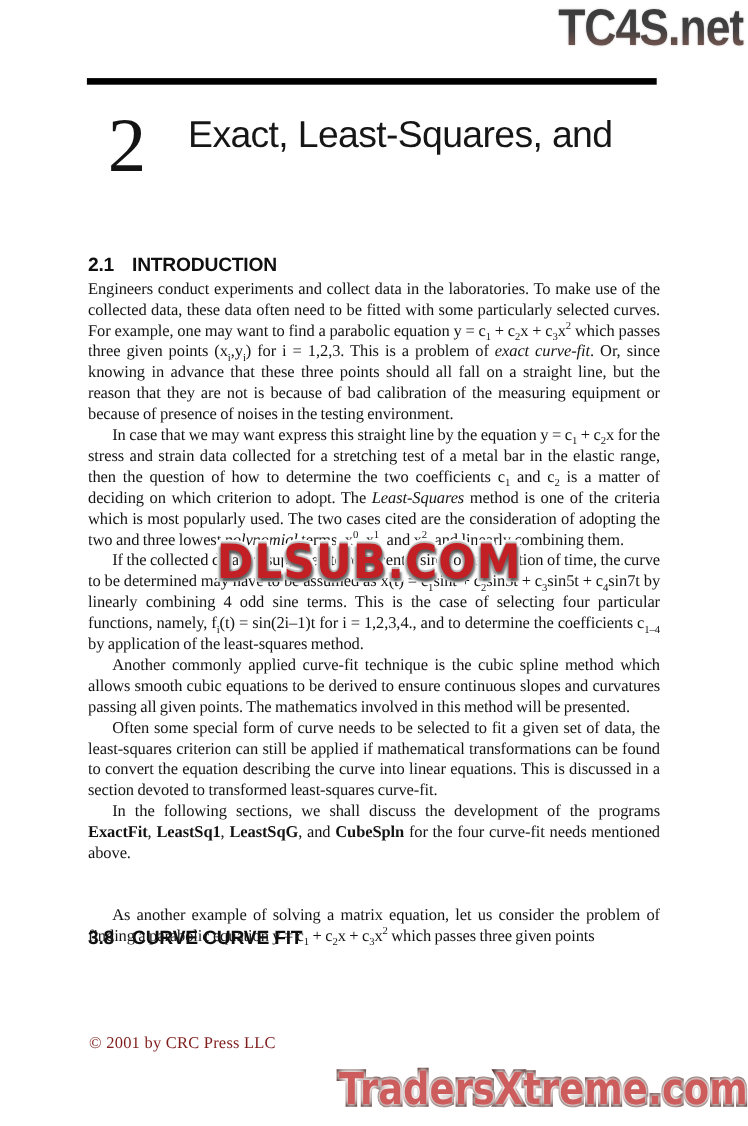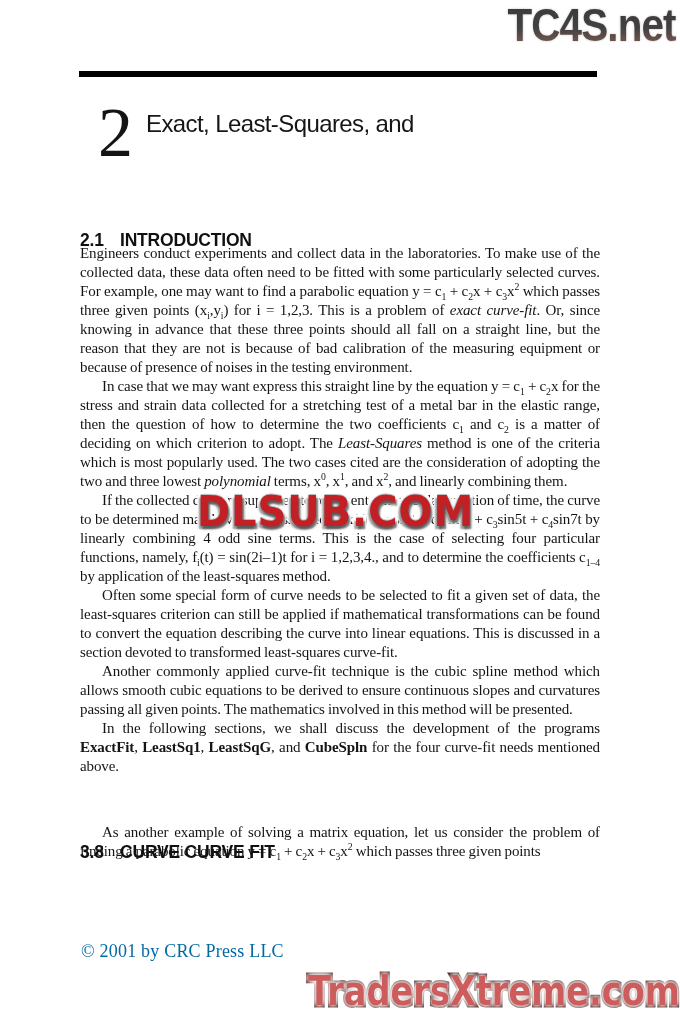--- a/index.html
+++ b/index.html
@@ -29,23 +29,23 @@
   
   .rule { position:absolute; left:79px; top:71px; width:518px; height:6px; background:#000; }
 
   
   .chapter { position:absolute; left:98px; top:97px; display:flex; align-items:flex-start; }
   .chapter-number {
     font-family:"Liberation Serif", serif;
     font-size:70px; line-height:72px; color:#141414;
   }
   .chapter-title {
-    margin-left:13px; padding-top:4px;
+    margin-left:38px; padding-top:4px;
     font-family:"Liberation Sans", "DejaVu Sans", sans-serif;
-    font-size:24px; line-height:45px; letter-spacing:-0.6px;
+    font-size:34px; line-height:45px; letter-spacing:-0.6px;
     color:#161616;
     text-align:center;
   }
 
   
   .sec-heading {
     position:absolute; left:80px; display:flex;
     font-family:"Liberation Sans", "DejaVu Sans", sans-serif;
     font-weight:bold; font-size:17.5px; line-height:20px;
     letter-spacing:-0.2px; color:#101010;
@@ -54,30 +54,30 @@
   .sec-21 { top:230px; }
   .sec-22 { top:842px; }
 
   
   .body-col {
     position:absolute; left:80px; width:520px;
     font-size:15px; line-height:19px;
     text-align:justify; color:#141414;
     letter-spacing:-0.1px; word-spacing:-0.5px;
   }
-  .body-21 { top:244px; }
+  .body-21 { top:254px; }
   .body-22 { top:823px; }
   .body-col p { margin:0; }
   .body-col p.ind { text-indent:22px; }
   sub, sup { line-height:0; font-size:0.65em; }
 
   
   .footer {
     position:absolute; left:81px; top:941px;
-    font-size:18px; color:#0369a1;
+    font-size:15px; color:#7f1d1d;
     letter-spacing:0.2px;
     font-family:Liberation Serif, serif;
   }
 
   
   .wm-mid {
     position:absolute; left:197px; top:486px;
     font-family:"DejaVu Sans", sans-serif;
     font-weight:bold; font-size:43px; line-height:50px;
     letter-spacing:1px;
@@ -120,22 +120,22 @@
 
   <div class="sec-heading sec-21">
     <span class="sec-num">2.1</span>
     <span class="sec-title">INTRODUCTION</span>
   </div>
 
   <div class="body-col body-21">
     <p><span>Engineers conduct experiments and collect data in the laboratories. To make use of the collected data, these data often need to be fitted with some particularly selected curves. For example, one may want to find a parabolic equation y = c</span><sub>1</sub><span> + c</span><sub>2</sub><span>x + c</span><sub>3</sub><span>x</span><sup>2</sup><span> which passes three given points (x</span><sub>i</sub><span>,y</span><sub>i</sub><span>) for i = 1,2,3. This is a problem of </span><span style="font-style: italic;">exact curve-fit</span><span>. Or, since knowing in advance that these three points should all fall on a straight line, but the reason that they are not is because of bad calibration of the measuring equipment or because of presence of noises in the testing environment.</span></p>
     <p class="ind"><span>In case that we may want express this straight line by the equation y = c</span><sub>1</sub><span> + c</span><sub>2</sub><span>x for the stress and strain data collected for a stretching test of a metal bar in the elastic range, then the question of how to determine the two coefficients c</span><sub>1</sub><span> and c</span><sub>2</sub><span> is a matter of deciding on which criterion to adopt. The </span><span style="font-style: italic;">Least-Squares</span><span> method is one of the criteria which is most popularly used. The two cases cited are the consideration of adopting the two and three lowest </span><span style="font-style: italic;">polynomial</span><span> terms, x</span><sup>0</sup><span>, x</span><sup>1</sup><span>, and x</span><sup>2</sup><span>, and linearly combining them.</span></p>
     <p class="ind"><span>If the collected data are supposed to represent a sinusoidal function of time, the curve to be determined may have to be assumed as x(t) = c</span><sub>1</sub><span>sint + c</span><sub>2</sub><span>sin3t + c</span><sub>3</sub><span>sin5t + c</span><sub>4</sub><span>sin7t by linearly combining 4 odd sine terms. This is the case of selecting four particular functions, namely, f</span><sub>i</sub><span>(t) = sin(2i–1)t for i = 1,2,3,4., and to determine the coefficients c</span><sub>1–4</sub><span> by application of the least-squares method.</span></p>
+    <p class="ind"><span>Another commonly applied curve-fit technique is the cubic spline method which allows smooth cubic equations to be derived to ensure continuous slopes and curvatures passing all given points. The mathematics involved in this method will be presented.</span></p>
     <p class="ind"><span>Often some special form of curve needs to be selected to fit a given set of data, the least-squares criterion can still be applied if mathematical transformations can be found to convert the equation describing the curve into linear equations. This is discussed in a section devoted to transformed least-squares curve-fit.</span></p>
-    <p class="ind"><span>Another commonly applied curve-fit technique is the cubic spline method which allows smooth cubic equations to be derived to ensure continuous slopes and curvatures passing all given points. The mathematics involved in this method will be presented.</span></p>
     <p class="ind"><span>In the following sections, we shall discuss the development of the programs </span><span style="font-weight: bold;">ExactFit</span><span>, </span><span style="font-weight: bold;">LeastSq1</span><span>, </span><span style="font-weight: bold;">LeastSqG</span><span>, and </span><span style="font-weight: bold;">CubeSpln</span><span> for the four curve-fit needs mentioned above.</span></p>
   </div>
 
   <div class="sec-heading sec-22">
     <span class="sec-num">3.8</span>
     <span class="sec-title">CURVE CURVE FIT</span>
   </div>
 
   <div class="body-col body-22">
     <p class="ind"><span>As another example of solving a matrix equation, let us consider the problem of finding a parabolic equation y = c</span><sub>1</sub><span> + c</span><sub>2</sub><span>x + c</span><sub>3</sub><span>x</span><sup>2</sup><span> which passes three given points</span></p>

